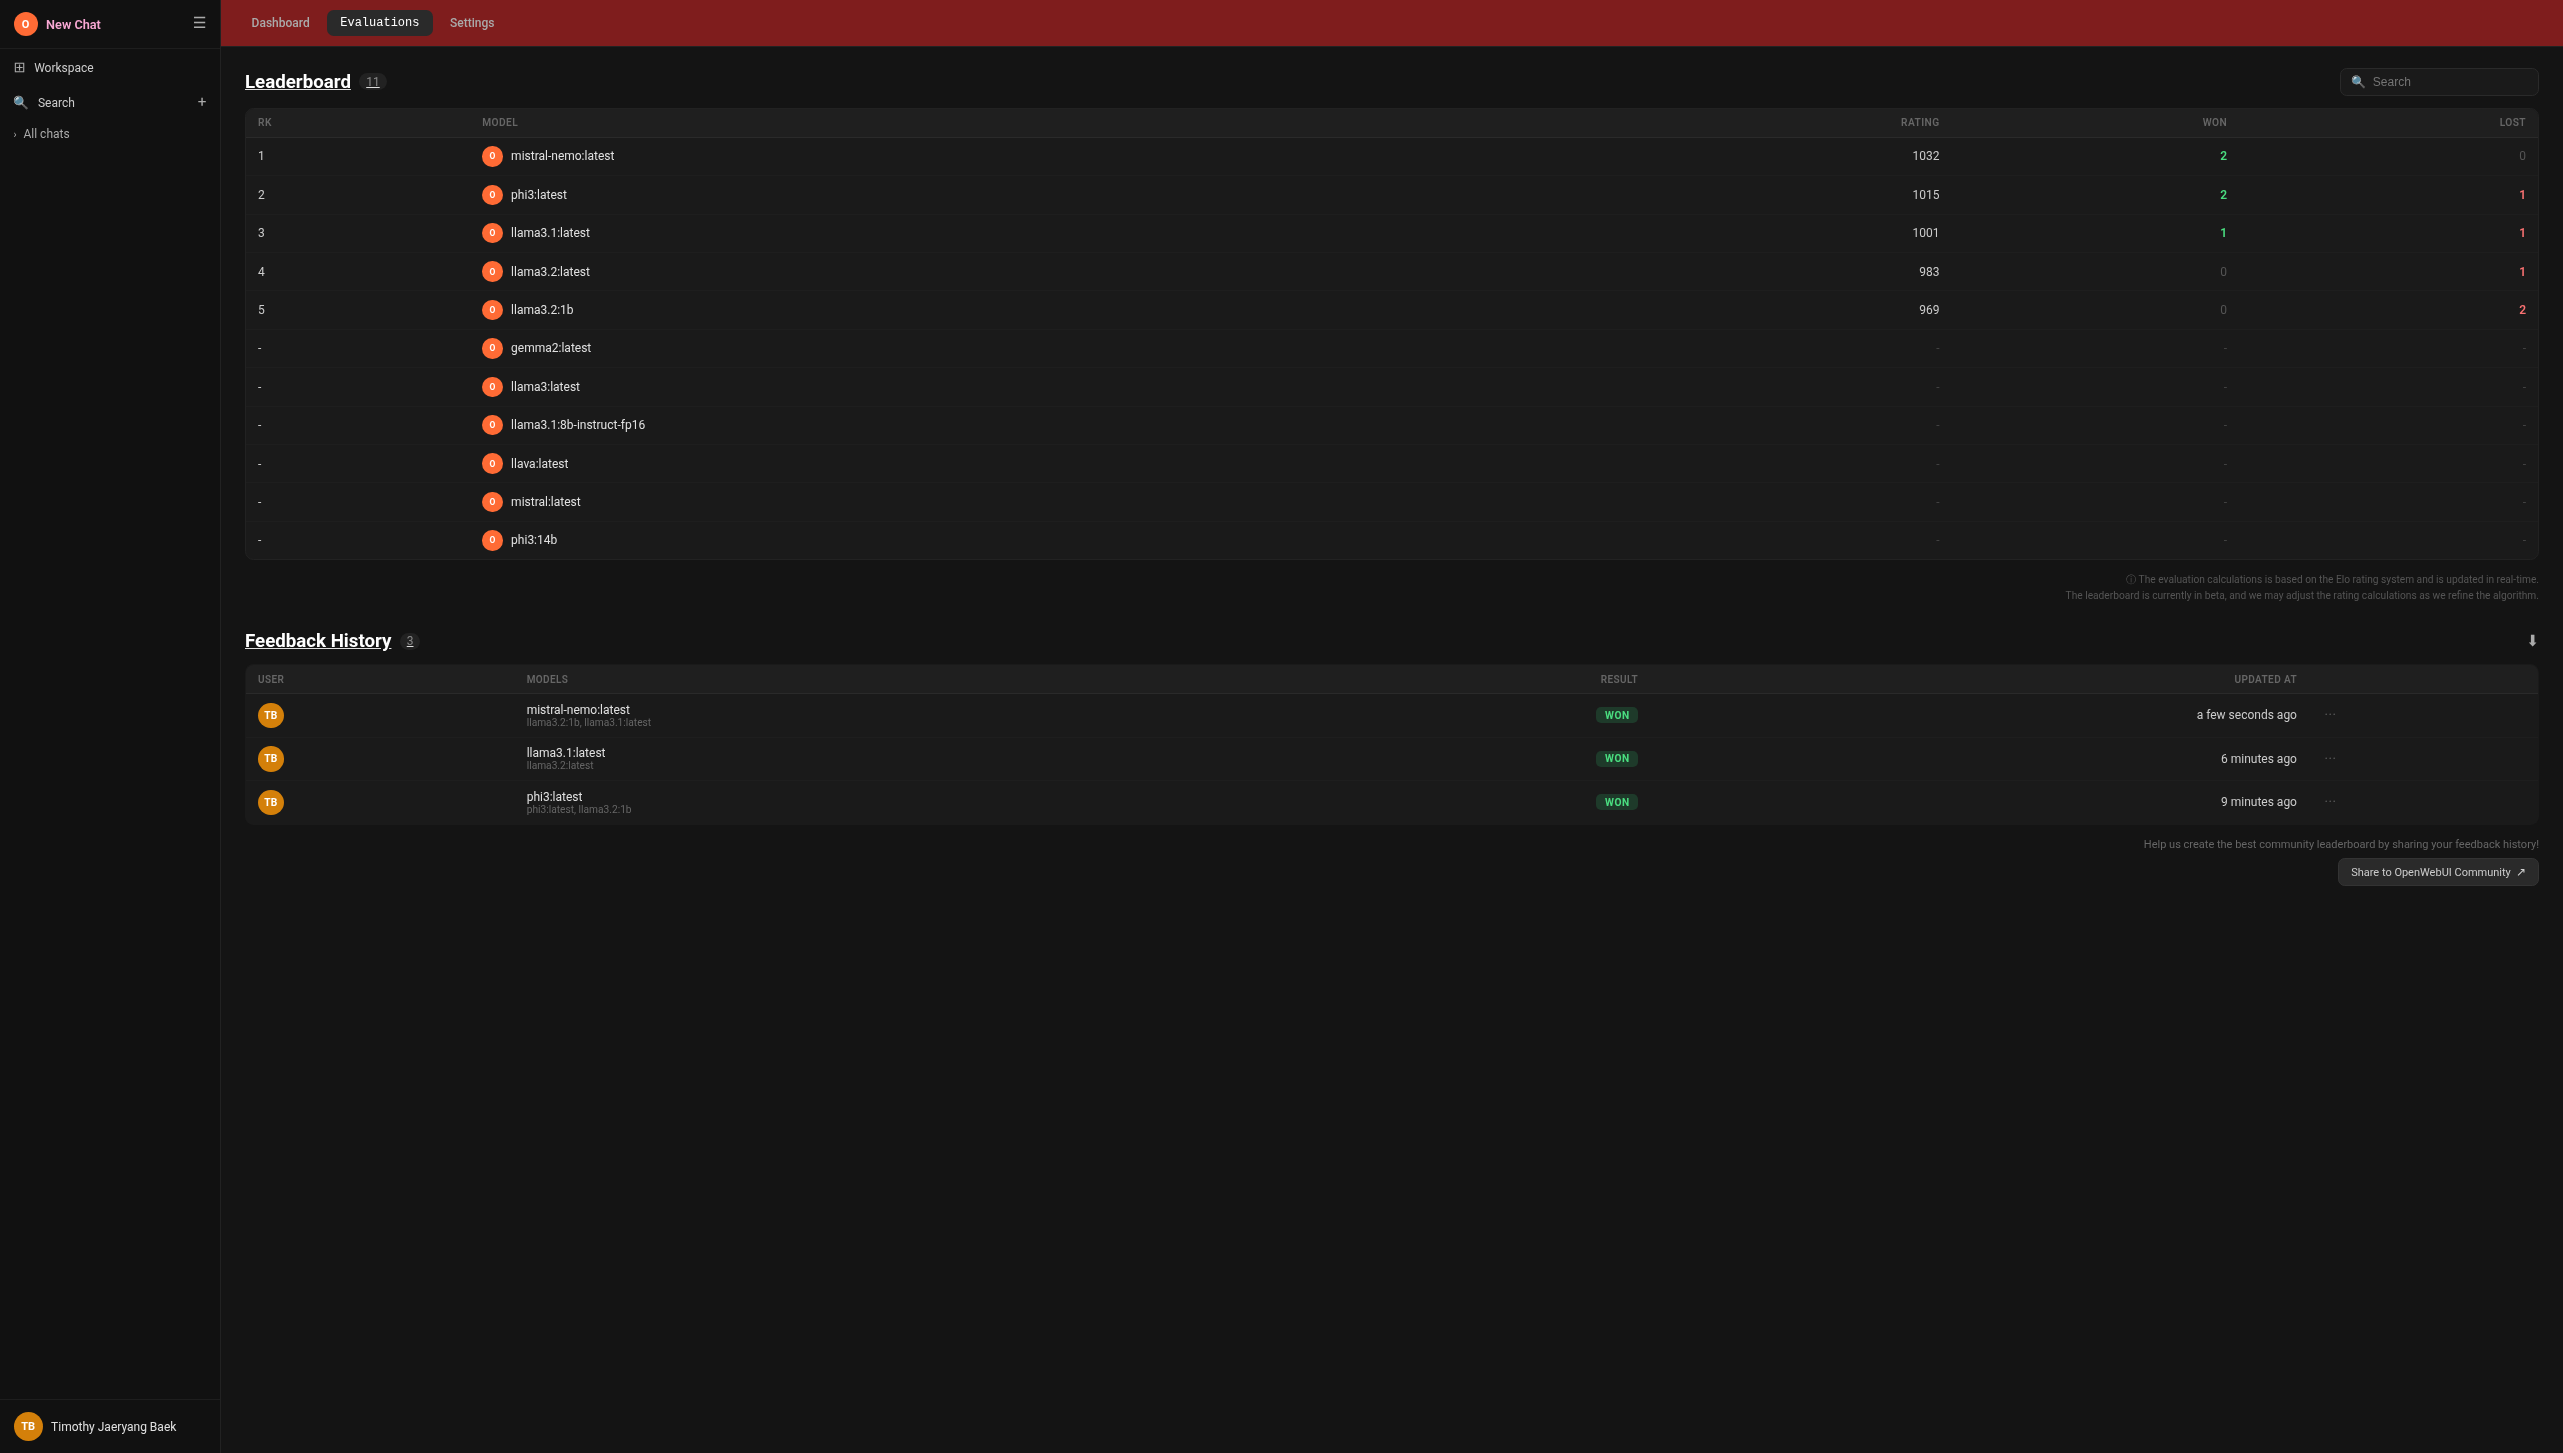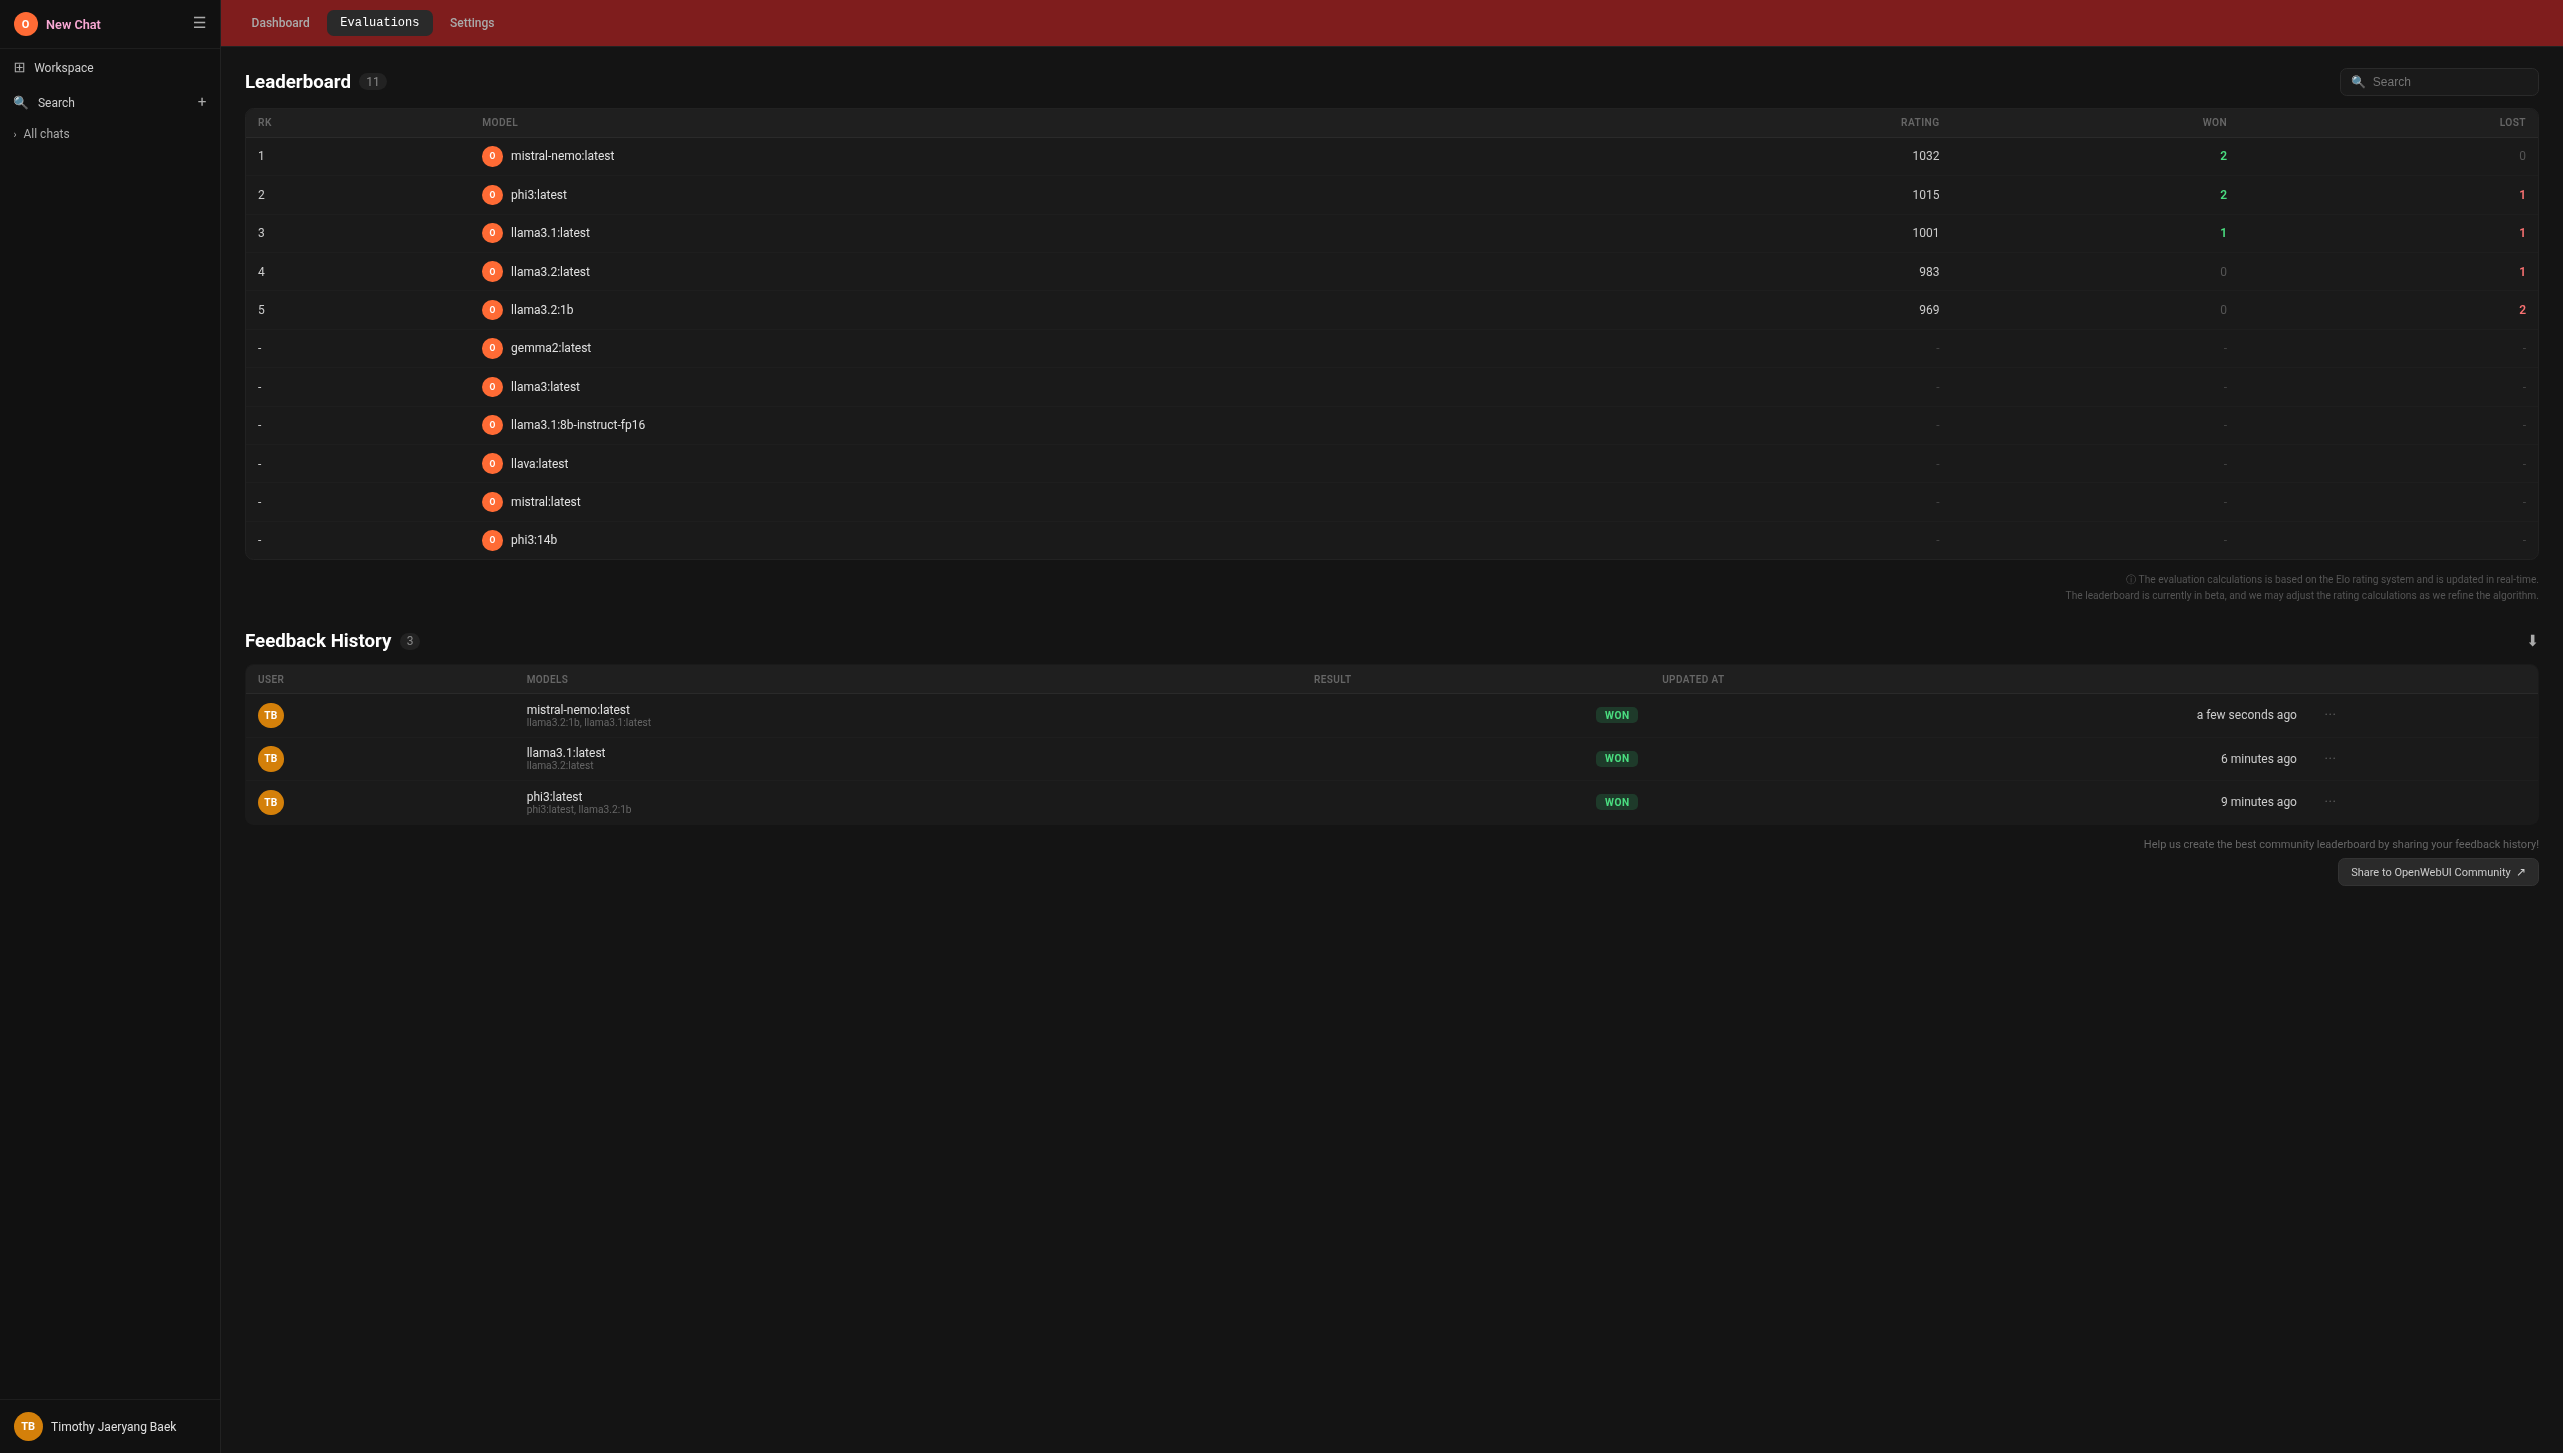--- a/index.html
+++ b/index.html
@@ -174,20 +174,21 @@
     .section-header {
       display: flex;
       align-items: center;
       justify-content: space-between;
       margin-bottom: 12px;
     }
     .section-title-group {
       display: flex;
       align-items: center;
       gap: 8.5px;
+      text-decoration: underline;
     }
     .section-title {
       font-size: 18.7px;
       font-weight: 700;
       color: #fff;
     }
     .section-count {
       font-size: 12px;
       color: #888;
       background: #222;
@@ -314,21 +315,21 @@
     }
     .fh-table th {
       padding: 8.5px 12px;
       text-align: left;
       font-size: 10px;
       font-weight: 600;
       color: #666;
       text-transform: uppercase;
       letter-spacing: 0.04em;
     }
-    .fh-table th.right { }
+    .fh-table th.right { text-align: right; }
     .fh-table tbody tr {
       border-bottom: 0.8px solid #1e1e1e;
     }
     .fh-table tbody tr:last-child { border-bottom: none; }
     .fh-table td {
       padding: 8.5px 12px;
       font-size: 12px;
       color: #ccc;
       vertical-align: middle;
     }

